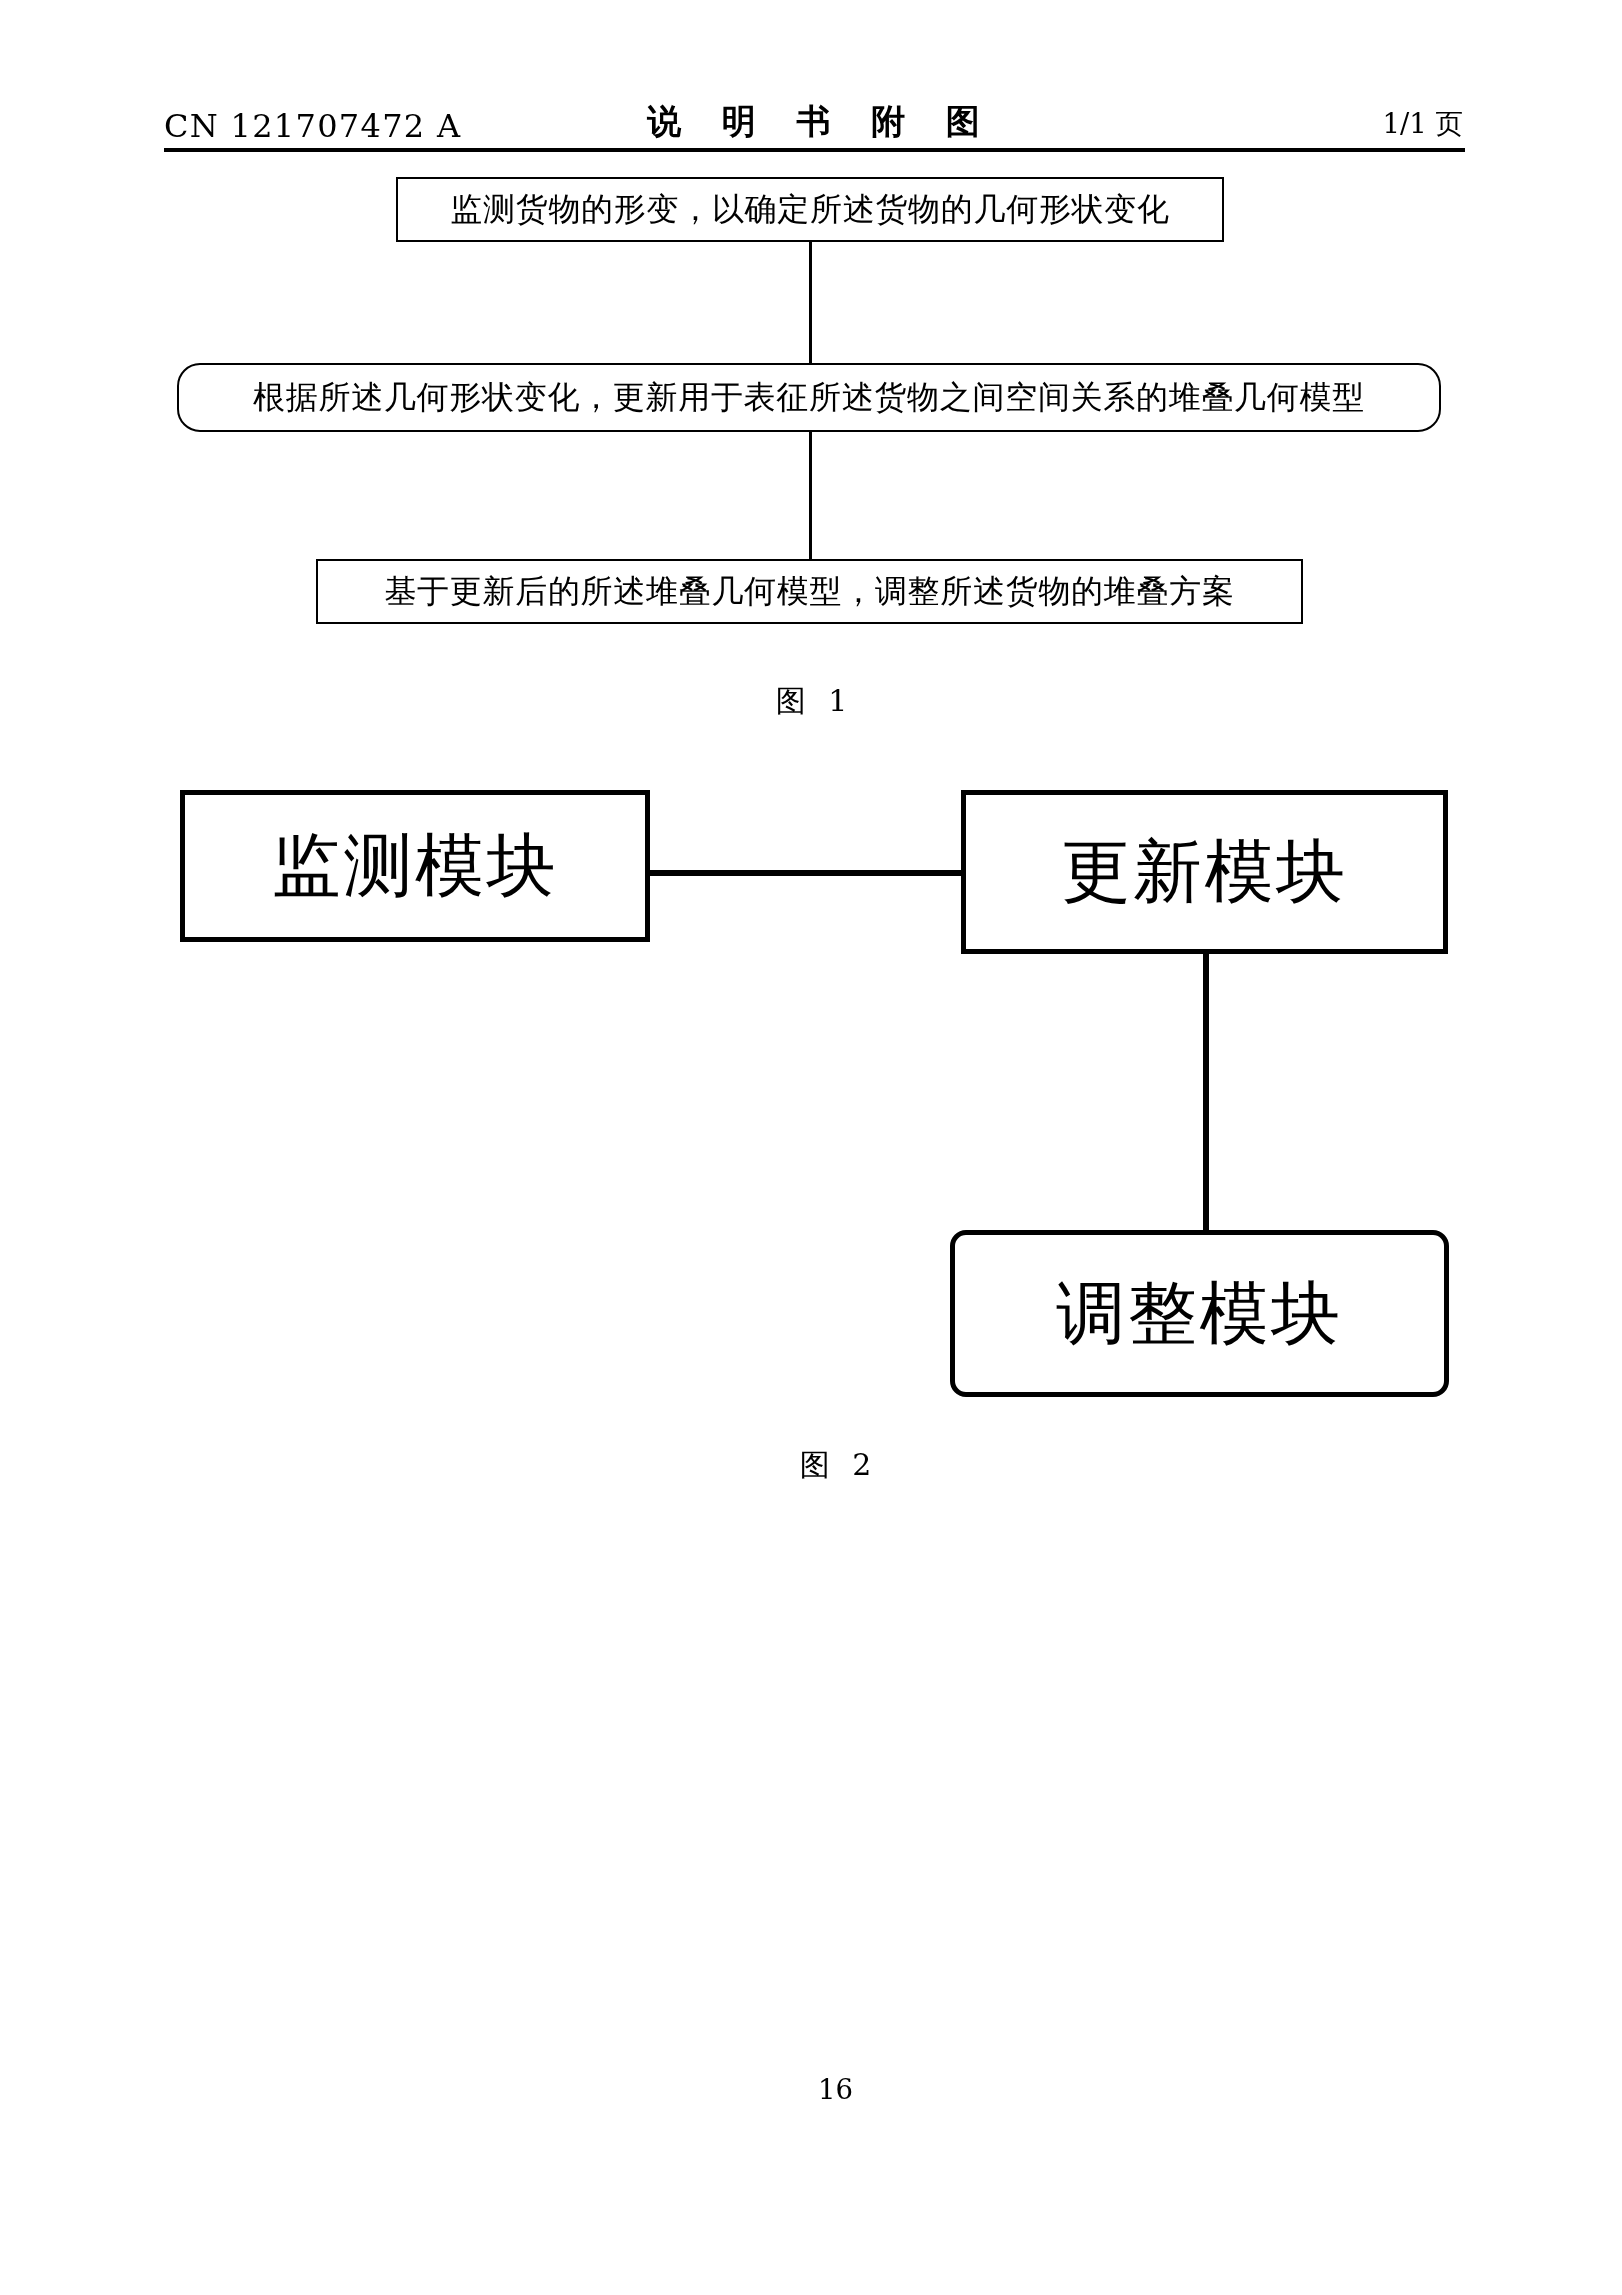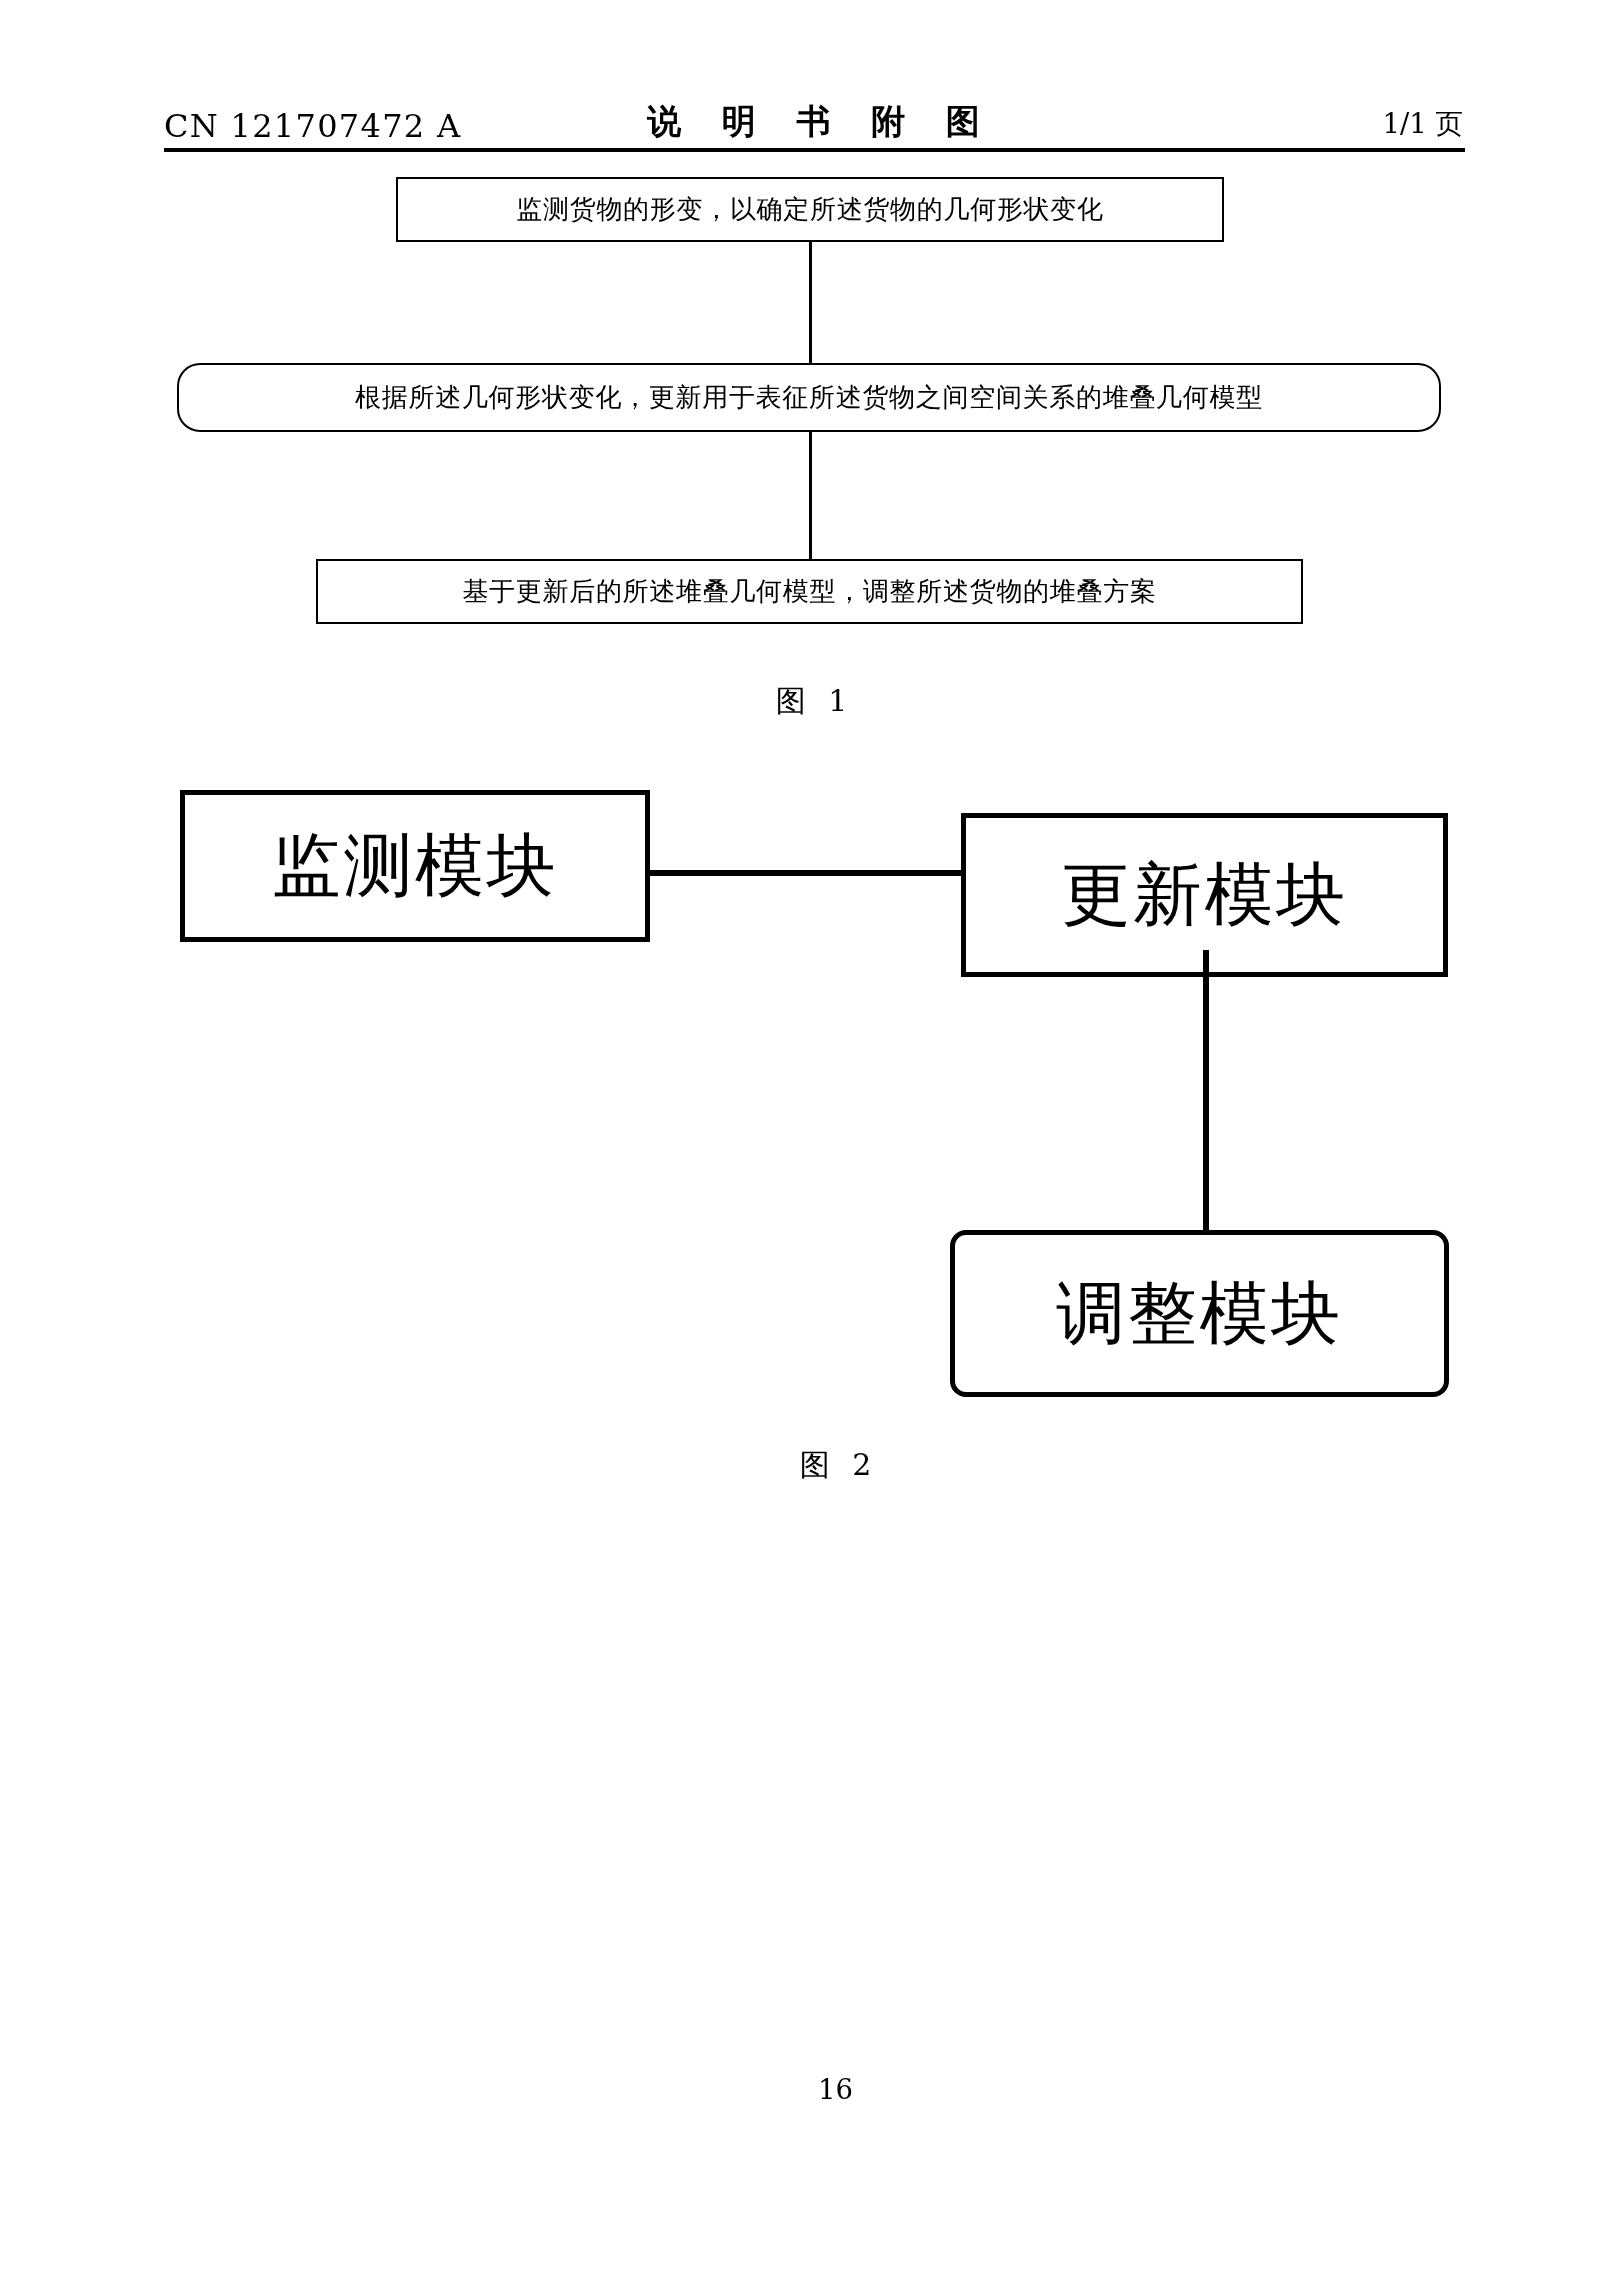--- a/index.html
+++ b/index.html
@@ -78,21 +78,21 @@
     background: #ffffff;
     display: flex;
     align-items: center;
     justify-content: center;
     text-align: center;
   }
 
   
   .fig1-box {
     border: 2px solid #000000;
-    font-size: 26px;
+    font-size: 32px;
     letter-spacing: 0.7px;
     line-height: 1.1;
     font-family: "DejaVu Sans", "Liberation Sans", sans-serif;
     white-space: nowrap;
   }
 
   
   .fig2-box {
     border: 5.9px solid #000000;
     font-size: 69px;
@@ -171,21 +171,21 @@
   </div>
 
   <div class="fig-caption" style="left:0; right:0; top:681px;">图 1</div>
 
   <div class="abox fig2-box" style="left:180px; top:790px; width:470px; height:152px;">
     <span>监测模块</span>
   </div>
 
   <div class="conn-h-thick" style="left:647px; top:870px; width:316px;"></div>
 
-  <div class="abox fig2-box" style="left:961px; top:790px; width:487px; height:164px;margin-top:23px;">
+  <div class="abox fig2-box" style="left:961px; top:790px; width:487px; height:164px;">
     <span>更新模块</span>
   </div>
 
   <div class="conn-v-thick" style="left:1203px; top:950px; height:283px;"></div>
 
   <div class="abox fig2-box" style="left:950px; top:1230px; width:499px; height:167px;border-radius:16px;">
     <span>调整模块</span>
   </div>
 
   <div class="fig-caption" style="left:0; right:0; top:1445px;margin-left:48px;">图 2</div>

